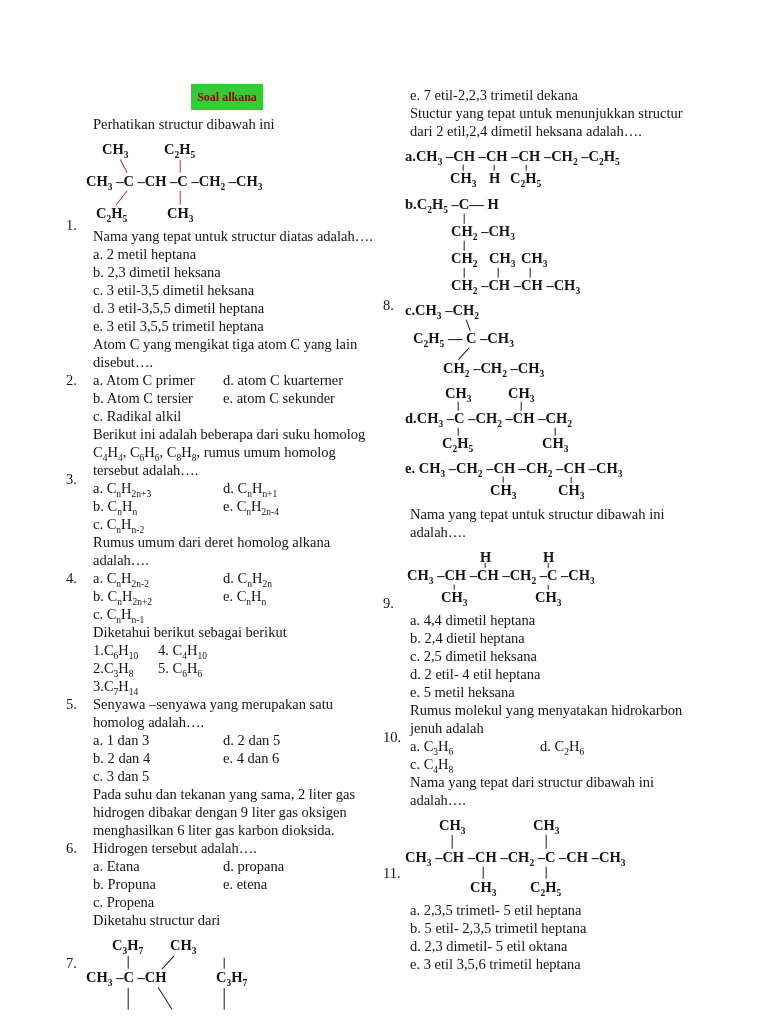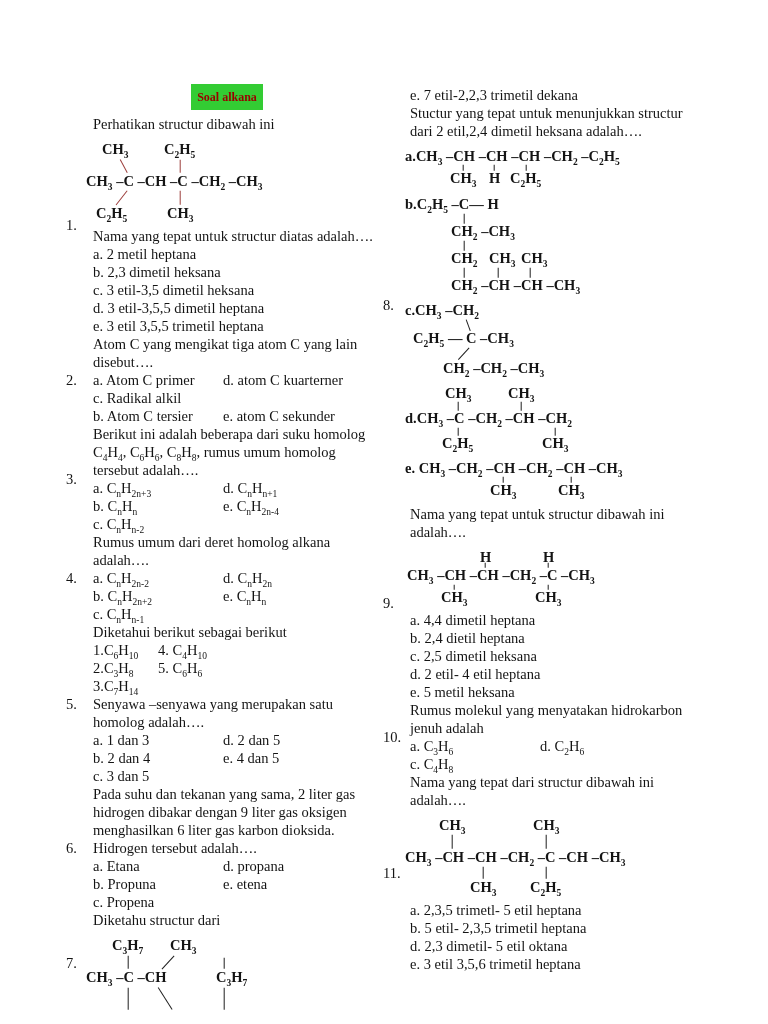--- a/index.html
+++ b/index.html
@@ -55,22 +55,22 @@
             <div class="optrow"><span class="opt">d. 3 etil-3,5,5 dimetil heptana</span></div>
             <div class="optrow"><span class="opt">e. 3 etil 3,5,5 trimetil heptana</span></div>
           </div>
         </div>
         <div class="question">
           <div class="qnum">2.</div>
           <div class="qbody">
             <div class="para">Atom C yang mengikat tiga atom C yang lain
 disebut….</div>
             <div class="optrow"><span class="opt" style="width: 130px;">a. Atom C primer</span><span class="opt">d. atom C kuarterner</span></div>
+            <div class="optrow"><span class="opt" style="width: 130px;">b. Atom C tersier</span><span class="opt">e. atom C sekunder</span></div>
             <div class="optrow"><span class="opt">c. Radikal alkil</span></div>
-            <div class="optrow"><span class="opt" style="width: 130px;">b. Atom C tersier</span><span class="opt">e. atom C sekunder</span></div>
           </div>
         </div>
         <div class="question">
           <div class="qnum">3.</div>
           <div class="qbody">
             <div class="para">Berikut ini adalah beberapa dari suku homolog
 C<sub>4</sub>H<sub>4</sub>, C<sub>6</sub>H<sub>6</sub>, C<sub>8</sub>H<sub>8</sub>, rumus umum homolog
 tersebut adalah….</div>
             <div class="optrow"><span class="opt" style="width: 130px;">a. C<sub>n</sub>H<sub>2n+3</sub></span><span class="opt">d. C<sub>n</sub>H<sub>n+1</sub></span></div>
             <div class="optrow"><span class="opt" style="width: 130px;">b. C<sub>n</sub>H<sub>n</sub></span><span class="opt">e. C<sub>n</sub>H<sub>2n-4</sub></span></div>
@@ -90,21 +90,21 @@
         <div class="question">
           <div class="qnum">5.</div>
           <div class="qbody">
             <div class="para">Diketahui berikut sebagai berikut</div>
             <div class="optrow"><span class="opt" style="width: 65px;">1.C<sub>6</sub>H<sub>10</sub></span><span class="opt">4. C<sub>4</sub>H<sub>10</sub></span></div>
             <div class="optrow"><span class="opt" style="width: 65px;">2.C<sub>3</sub>H<sub>8</sub></span><span class="opt">5. C<sub>6</sub>H<sub>6</sub></span></div>
             <div class="optrow"><span class="opt">3.C<sub>7</sub>H<sub>14</sub></span></div>
             <div class="para">Senyawa –senyawa yang merupakan satu
 homolog adalah….</div>
             <div class="optrow"><span class="opt" style="width: 130px;">a. 1 dan 3</span><span class="opt">d. 2 dan 5</span></div>
-            <div class="optrow"><span class="opt" style="width: 130px;">b. 2 dan 4</span><span class="opt">e. 4 dan 5</span></div>
+            <div class="optrow"><span class="opt" style="width: 130px;">b. 2 dan 4</span><span class="opt">e. 4 dan 6</span></div>
             <div class="optrow"><span class="opt">c. 3 dan 5</span></div>
           </div>
         </div>
         <div class="question">
           <div class="qnum">6.</div>
           <div class="qbody">
             <div class="para">Pada suhu dan tekanan yang sama, 2 liter gas
 hidrogen dibakar dengan 9 liter gas oksigen
 menghasilkan 6 liter gas karbon dioksida.
 Hidrogen tersebut adalah….</div>

